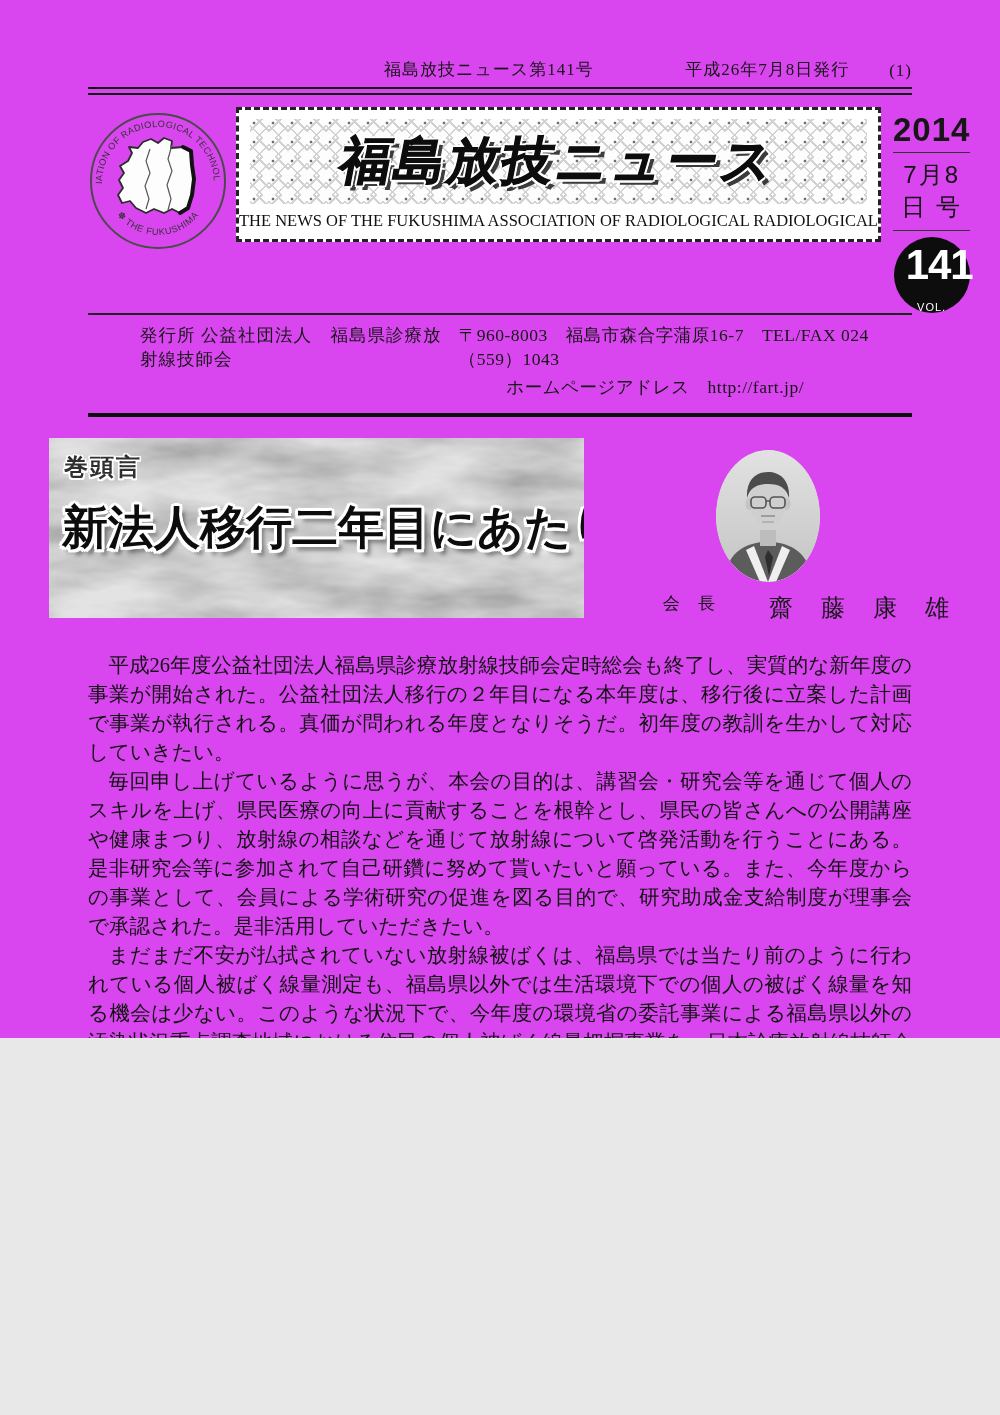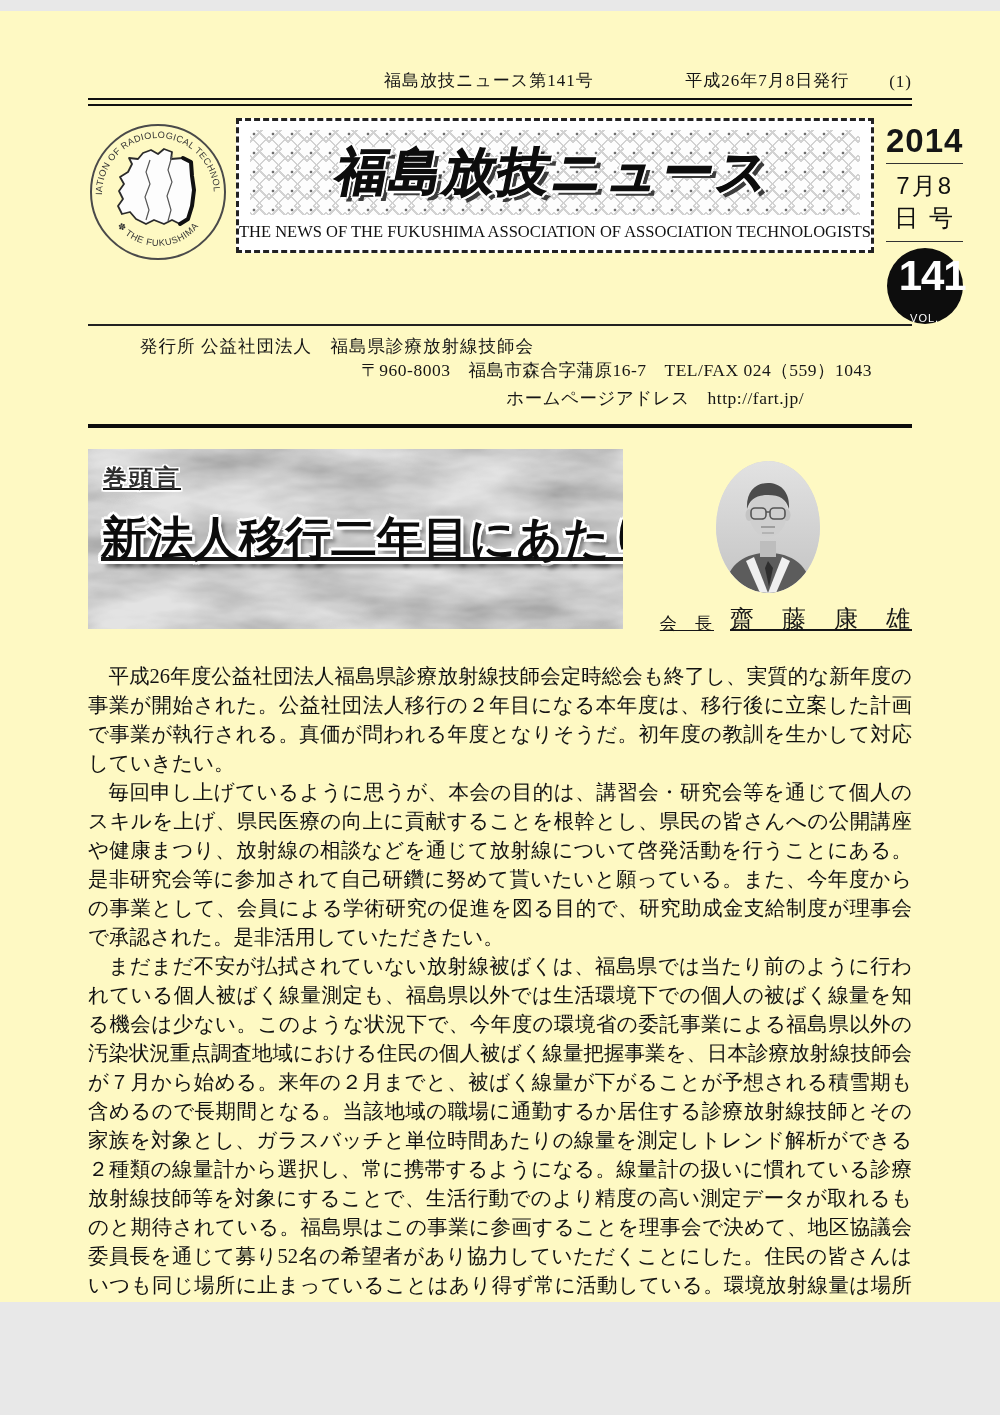--- a/index.html
+++ b/index.html
@@ -1,20 +1,20 @@
 <!DOCTYPE html>
 <html lang="ja"><head>
 <meta charset="utf-8">
 <style>
   html,body{margin:0;padding:0;background:#e8e8e8;}
   .page{
     position:relative;
-    width:1000px;height:1291px;
-    margin:11px auto;
-    background:#fef9c3;
+    width:1000px;height:1038px;
+    margin:0 auto;
+    background:#d946ef;
     color:#161616;
     font-family:"Liberation Serif","DejaVu Serif",serif;
     overflow:hidden;
   }
   
   .running-head{
     display:flex;align-items:flex-end;
     padding:58px 88px 6px 88px;
     font-size:17px;letter-spacing:1px;
   }
@@ -92,27 +92,27 @@
     position:absolute;top:7px;left:12px;right:0;
     font-size:42px;font-weight:bold;letter-spacing:-1px;line-height:1;
   }
   .vol-label{
     position:absolute;bottom:0;left:0;right:0;
     font-size:11px;letter-spacing:1px;
   }
   
   .thin-rule{margin:10px 88px 0 88px;border:none;border-top:2px solid #222;}
   .publisher{padding:8px 88px 6px 88px;font-size:17.5px;}
-  .pub-line1{display:flex;flex-direction:column;}
+  .pub-line1{display:flex;}
   .pub-issuer{margin-left:52px;letter-spacing:1px;}
   .pub-address{margin-left:auto;margin-right:40px;letter-spacing:0.5px;}
   .pub-line2{text-align:right;padding:4px 108px 0 0;letter-spacing:0.5px;}
   .thick-rule{margin:8px 88px 0 88px;border:none;border-top:4.5px solid #0d0d0d;}
   
-  .article-head{display:flex;padding:0 88px;margin-top:21px;text-decoration:underline;}
+  .article-head{display:flex;padding:0 49px;margin-top:21px;}
   .hero{
     position:relative;flex:0 0 535px;height:180px;
     background:#949494;overflow:hidden;
   }
   .hero svg.texture{position:absolute;inset:0;display:block;}
   .hero-kicker{
     position:relative;z-index:2;
     margin:13px 0 0 15px;
     font-family:"Liberation Sans","DejaVu Sans",sans-serif;
     font-weight:bold;font-size:24px;letter-spacing:2px;
@@ -133,21 +133,21 @@
       5px 6px 4px rgba(0,0,0,.45);
   }
   .author-col{flex:1;display:flex;flex-direction:column;align-items:center;}
   .portrait{
     width:104px;height:132px;margin-top:12px;
     border-radius:50%;overflow:hidden;background:#d6d6d6;
   }
   .portrait svg{display:block;}
   .author-line{
     margin-top:10px;align-self:flex-end;
-    display:flex;align-items:flex-end;white-space:nowrap;
+    display:flex;align-items:flex-start;white-space:nowrap;gap:36px;
   }
   .author-role{font-size:17px;word-spacing:10px;letter-spacing:2px;margin-right:16px;}
   .author-name{font-size:24px;word-spacing:18px;letter-spacing:2px;font-weight:500;}
   
   .body-text{
     padding:0 88px;margin-top:27px;
     font-size:20.5px;line-height:29px;
     text-align:justify;text-justify:inter-ideograph;
     color:#121212;
   }
@@ -186,21 +186,21 @@
           <path d="M 62,40 58,52 62,64 57,77 61,90 58,100" fill="none" stroke="#555" stroke-width="1.2"></path>
           <path d="M 84,36 80,50 84,62 79,76 83,90 80,101" fill="none" stroke="#555" stroke-width="1.2"></path>
         </g>
       </svg>
     </div>
 
     <div class="masthead-box">
       <div class="masthead-pattern">
         <h1 class="masthead-title">福島放技ニュース</h1>
       </div>
-      <div class="masthead-subtitle">THE NEWS OF THE FUKUSHIMA ASSOCIATION OF ASSOCIATION TECHNOLOGISTS</div>
+      <div class="masthead-subtitle">THE NEWS OF THE FUKUSHIMA ASSOCIATION OF RADIOLOGICAL RADIOLOGICAL</div>
     </div>
 
     <div class="date-col">
       <div class="date-year">2014</div>
       <hr class="rule">
       <div class="date-issue">7月8日 号</div>
       <hr class="rule">
       <div class="vol-badge">
         <div class="vol-num">141</div>
         <div class="vol-label">VOL.</div>

